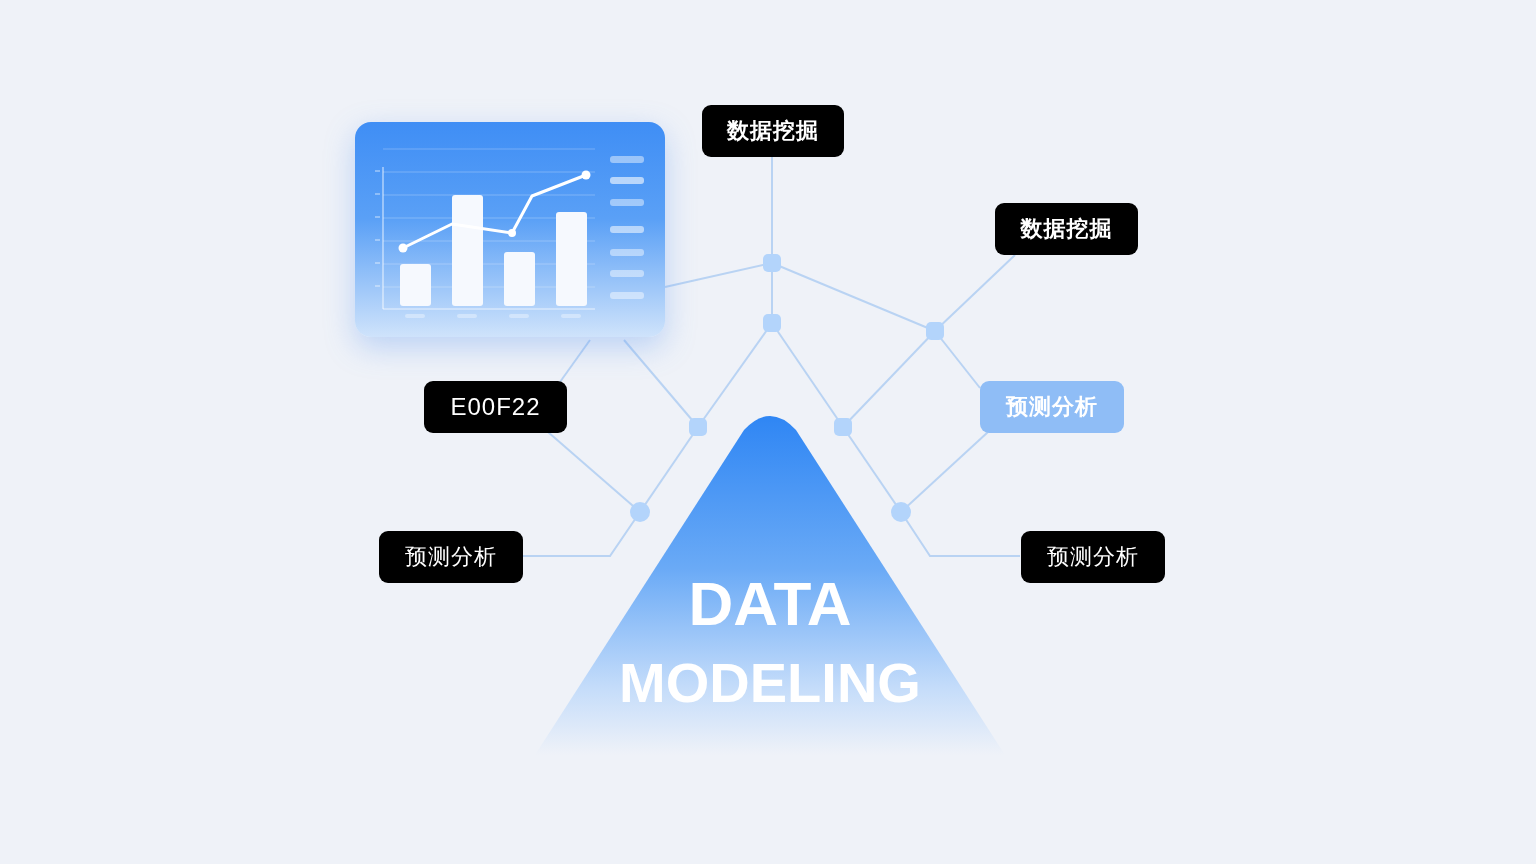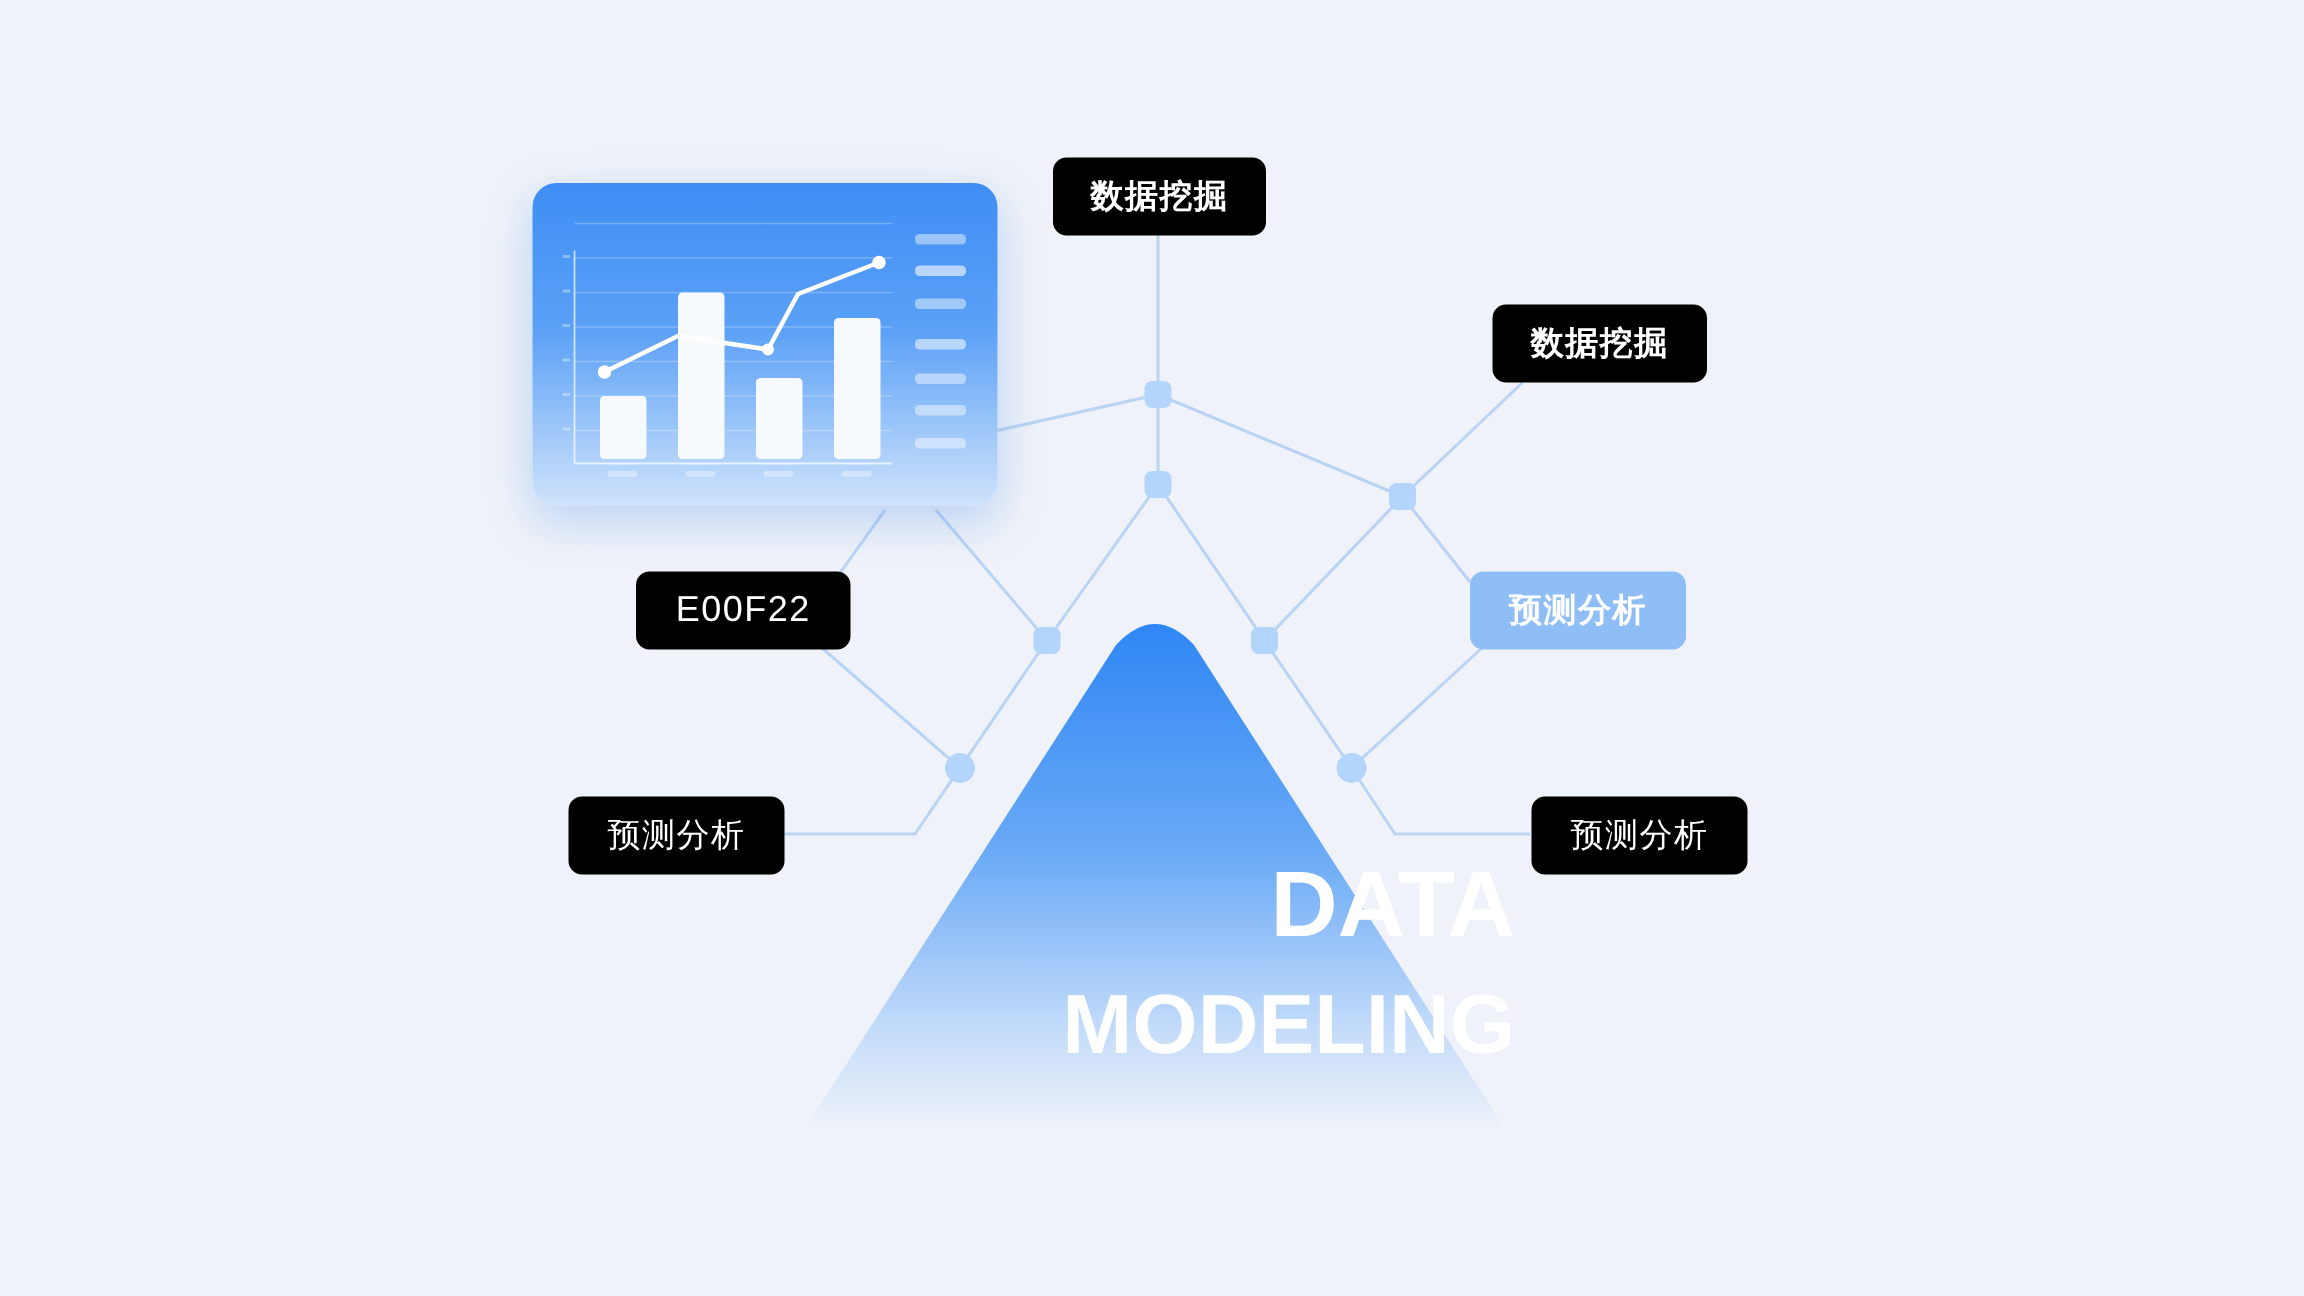--- a/index.html
+++ b/index.html
@@ -30,21 +30,21 @@
       background: linear-gradient(180deg, #3f8ef5 0%, #5aa0f6 45%, #cfe3fb 100%);
       box-shadow: 0 10px 30px rgba(90,150,240,0.35);
       overflow: hidden;
     }
     .legend-bar {
       position: absolute; left: 255px; width: 34px; height: 7px; border-radius: 3px;
       background: rgba(255,255,255,0.45);
     }
     .triangle-wrap { position: absolute; left: 530px; top: 410px; width: 480px; height: 350px; }
     .tri-text {
-      position: absolute; left: 0; width: 100%; text-align: right; color: #ffffff;
+      position: absolute; left: 0; width: 100%; text-align: center; color: #ffffff;
       font-family: "Liberation Sans", sans-serif; font-weight: bold;
     }
   </style>
 </head>
 <body>
 
 <div class="stage">
 
   <svg class="net" width="1536" height="864">
     <g stroke="#b9d3f3" stroke-width="2" fill="none">

